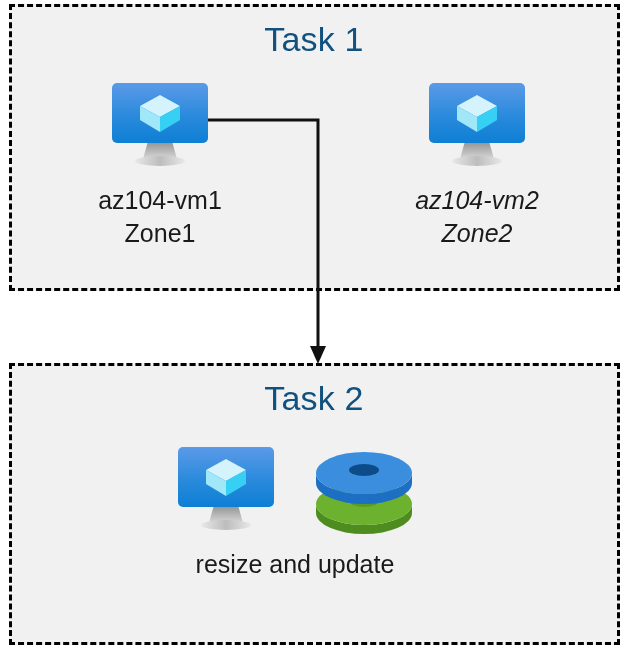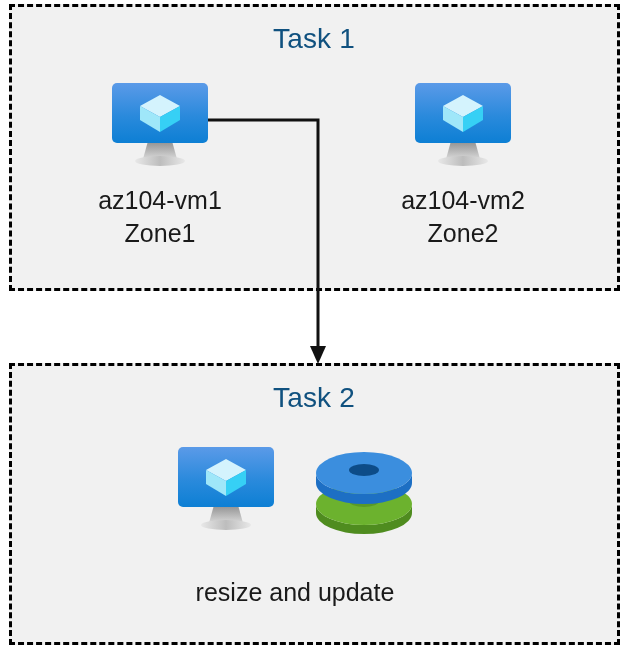--- a/index.html
+++ b/index.html
@@ -33,54 +33,54 @@
   }
   #task1-box { left: 9px;  top: 4px;   width: 611px; height: 287px; }
   #task2-box { left: 9px;  top: 363px; width: 611px; height: 282px; }
 
   .task-title {
     position: absolute;
     left: 0;
     width: 100%;
     text-align: center;
     color: #10517f;
-    font-size: 28px;
+    font-size: 34px;
     line-height: 30px;
     letter-spacing: 0.2px;
     white-space: nowrap;
   }
   #task1-title { top: 24px; }
   #task2-title { top: 383px; }
 
   
   .node {
     position: absolute;
     text-align: center;
   }
   .node-label {
     color: #1a1a1a;
     font-size: 25px;
     line-height: 33px;
     white-space: pre-line;
   }
 
   #node-vm1 { left: 55px;  top: 78px; width: 210px; text-align: center; }
-  #node-vm2 { left: 358px; top: 78px; width: 210px; }
+  #node-vm2 { left: 372px; top: 78px; width: 210px; font-style: italic; }
   #node-task2-resources { left: 140px; top: 442px; width: 310px; }
 
   .node .icon-row {
     display: flex;
     justify-content: center;
     align-items: flex-end;
     gap: 34px;
     height: 94px;
   }
   #node-vm1 .node-label,
   #node-vm2 .node-label { margin-top: 12px; }
-  #node-task2-resources .node-label { margin-top: 40px; }
+  #node-task2-resources .node-label { margin-top: 12px; }
 
   
   .icon-vm   { width: 104px; height: 93px; display: block; }
   .icon-disks{ width: 104px; height: 88px; display: block; }
 
   
   #connector-vm1-to-task2 {
     position: absolute;
     left: 200px;
     top: 108px;

